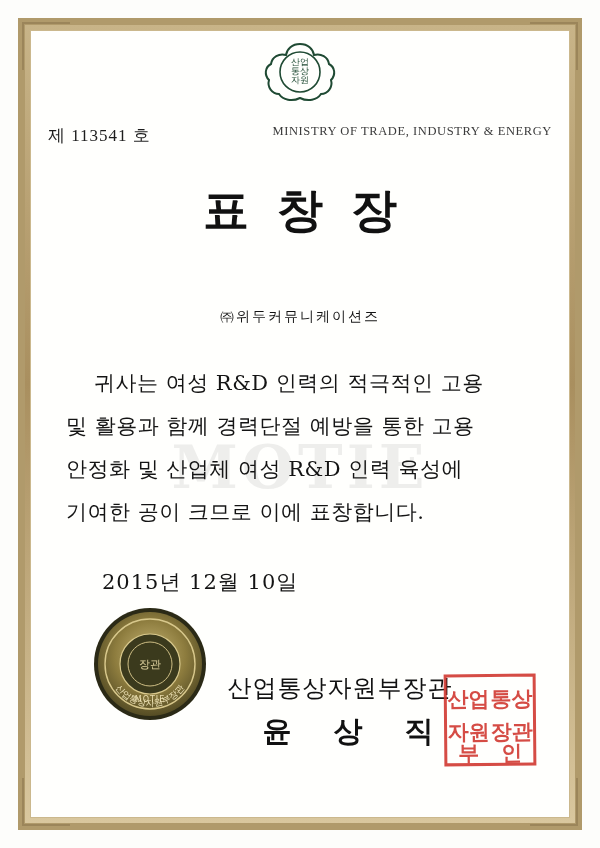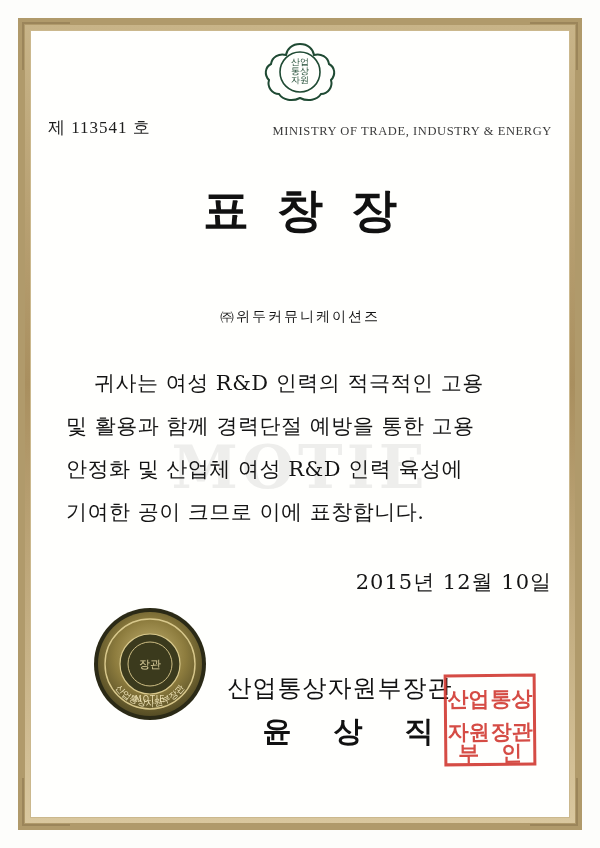--- a/index.html
+++ b/index.html
@@ -76,23 +76,23 @@
     width: 76px;
     height: 70px;
     position: relative;
   }
   .emblem svg { display:block; }
 
   
   .header-row {
     position: absolute;
     left: 0; right: 0;
-    top: 76px;
+    top: 84px;
     display: flex;
-    align-items: flex-end;
+    align-items: flex-start;
     justify-content: space-between;
   }
   .doc-number {
     font-family: "Liberation Serif", serif;
     font-size: 17px;
     color: #1d1d1d;
     letter-spacing: 1px;
     white-space: nowrap;
   }
   .ministry-en {
@@ -149,21 +149,21 @@
 
   
   .date {
     position: absolute;
     left: 0; right: 0;
     top: 528px;
     font-family: "DejaVu Serif", serif;
     font-size: 21px;
     letter-spacing: 1px;
     color: #141414;
-    text-align: right;
+    text-align: left;
     padding-left: 54px;
   }
 
   
   .sign-org {
     position: absolute;
     left: 0; right: 0;
     top: 632px;
     font-family: "DejaVu Serif", serif;
     font-size: 24px;

